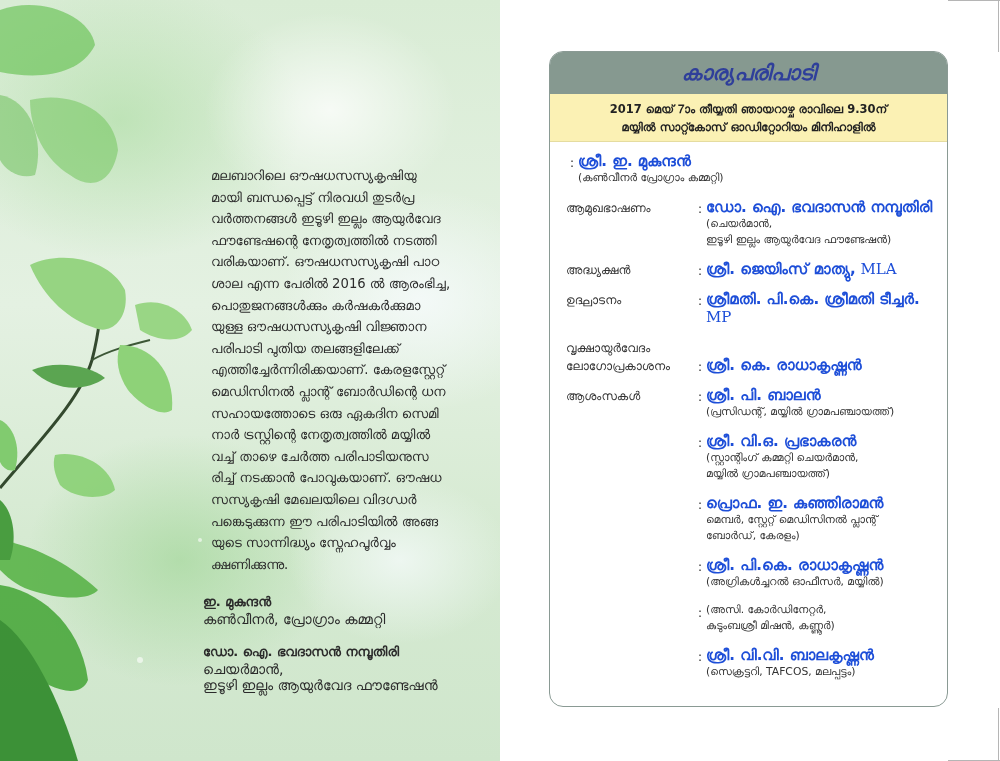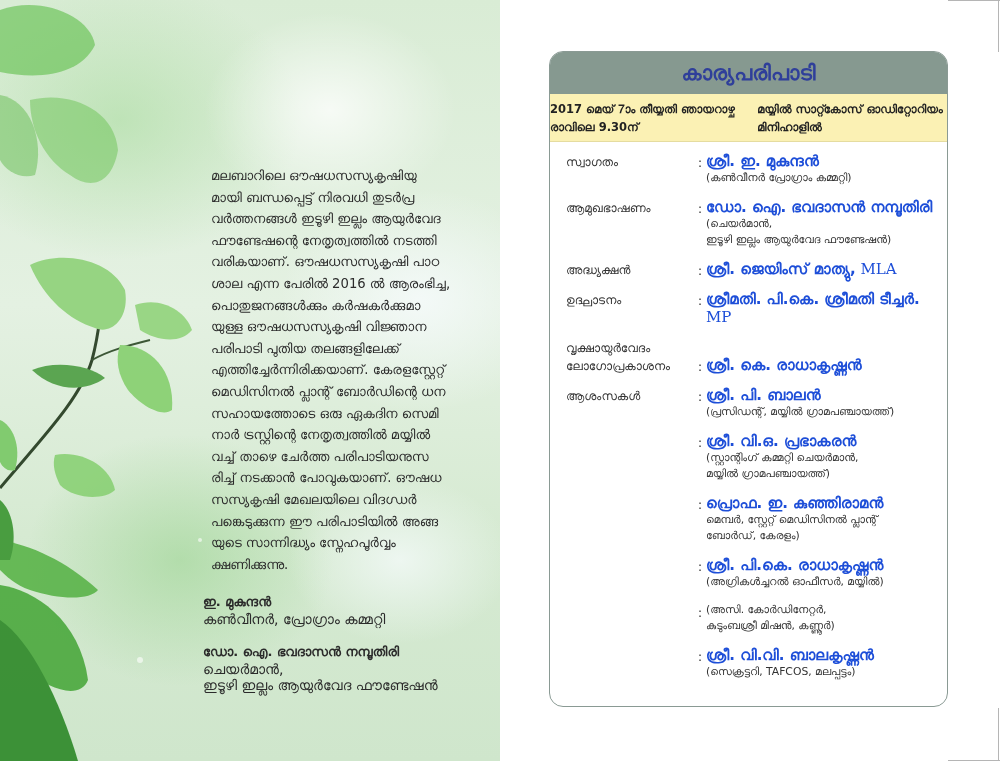--- a/index.html
+++ b/index.html
@@ -32,26 +32,26 @@
     .sign + .sign { margin-top: 16px; }
 
     
     .program-card {
       position: absolute; left: 549px; top: 51px; width: 399px; height: 656px;
       border: 1.5px solid #8a9a94; border-radius: 14px; background: #ffffff; overflow: hidden;
       box-sizing: border-box;
     }
     .card-header {
       height: 42px; background: #869990;
-      display: flex; align-items: center; justify-content: center;
+      display: flex; align-items: center; justify-content: center; font-style: italic;
     }
     .card-header span { color: #2f3f9a; font-size: 21px; font-weight: bold; }
     .date-band {
       background: #fbf1b4; height: 47px; border-bottom: 1px solid #e5dca0;
-      display: flex; flex-direction: row; align-items: center; justify-content: center;
+      display: flex; flex-direction: column; align-items: center; justify-content: center;
       font-weight: bold; font-size: 11.5px; line-height: 18px; color: #222;
     }
     .rows { padding: 10px 0 0 16px; }
     .row { display: flex; margin-bottom: 6px; }
     .row .label { width: 128px; font-size: 12px; line-height: 18px; color: #333; white-space: pre-line; padding-top: 1px; }
     .row .colon { width: 12px; font-size: 12px; line-height: 18px; text-align: center; padding-top: 2px; }
     .row .entries { flex: 1; }
     .entry { margin-bottom: 6px; }
     .entry .n { font-weight: bold; font-size: 15px; line-height: 18px; color: #1d4ed8; }
     .entry .n .suffix { font-weight: normal; font-family: "DejaVu Serif", serif; margin-top: 7px; }
@@ -128,21 +128,20 @@
     <span>കാര്യപരിപാടി</span>
   </div>
   <div class="date-band">
     <div>2017 മെയ് 7ാം തീയ്യതി ഞായറാഴ്ച രാവിലെ 9.30ന്</div>
     <div>മയ്യിൽ സാറ്റ്കോസ് ഓഡിറ്റോറിയം മിനിഹാളിൽ</div>
   </div>
 
   <div class="rows">
 
     <div class="row">
-      <div class="label">സ്വാഗതം</div>
       <div class="colon">:</div>
       <div class="entries">
         <div class="entry">
           <div class="n"><span>ശ്രീ. ഇ. മുകുന്ദൻ</span></div>
           <div class="d">(കൺവീനർ പ്രോഗ്രാം കമ്മറ്റി)</div>
         </div>
       </div>
     </div>
 
     <div class="row">

